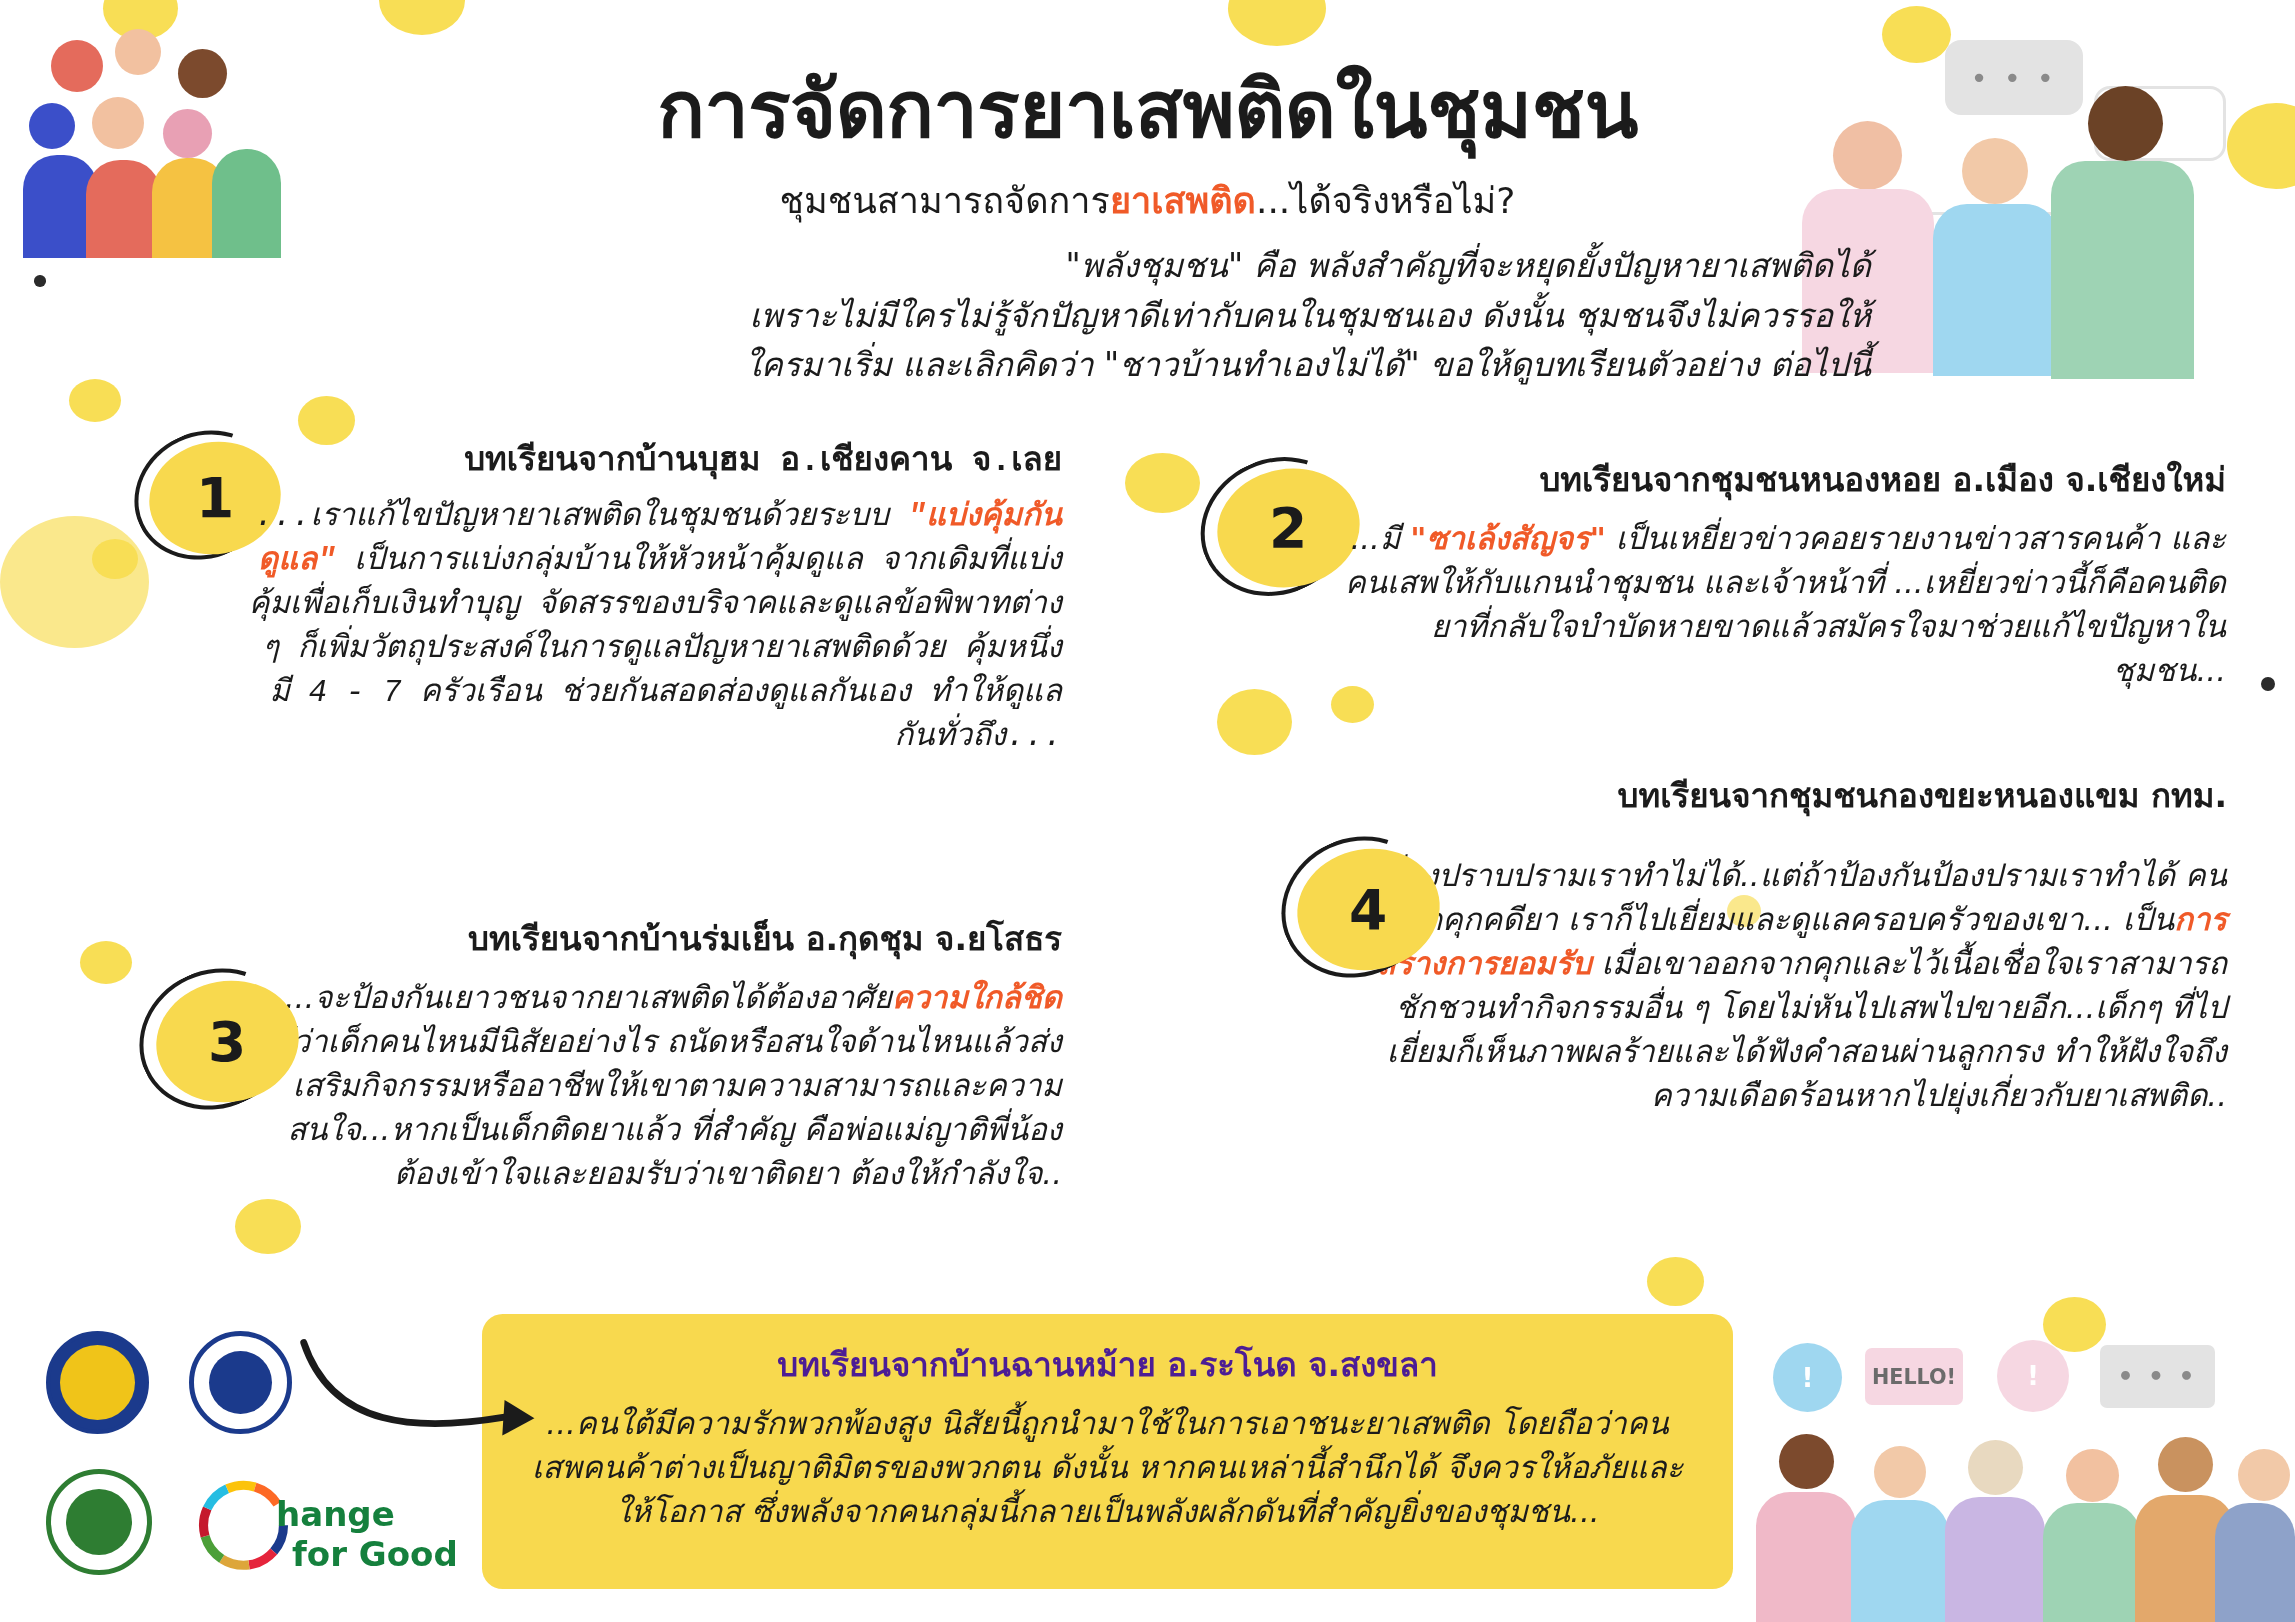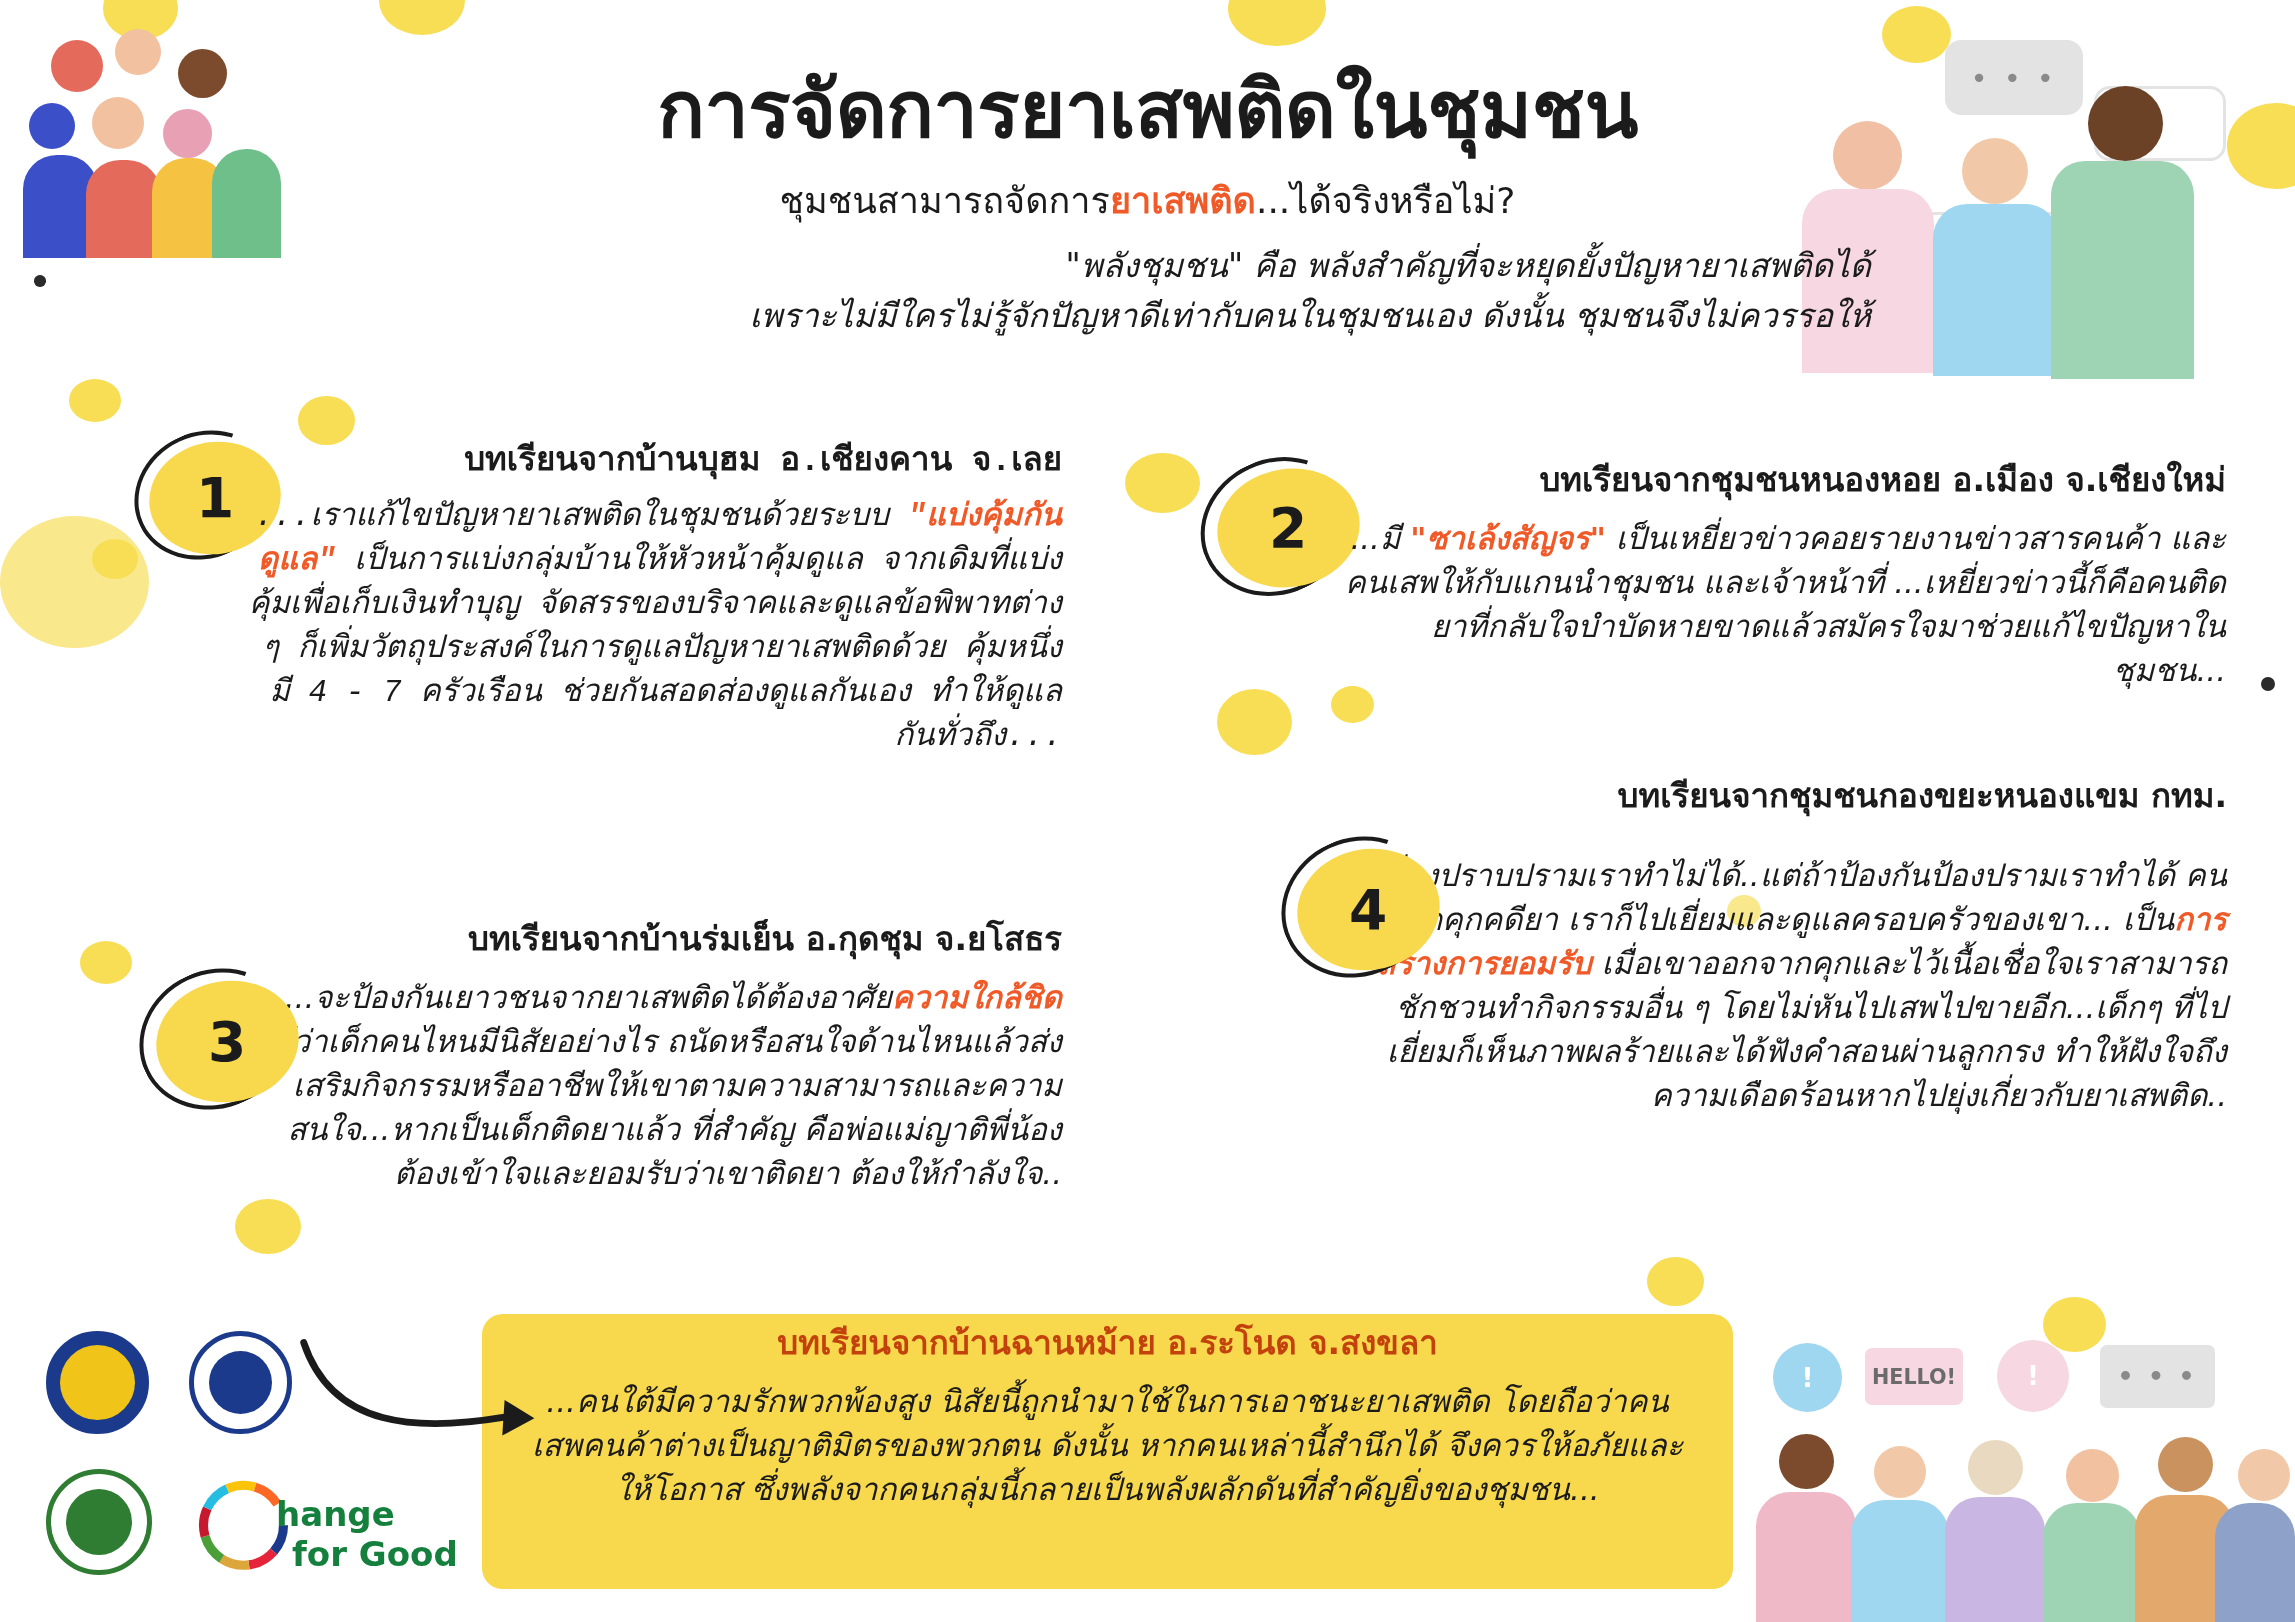--- a/index.html
+++ b/index.html
@@ -172,20 +172,21 @@
 
   <div class="title">การจัดการยาเสพติดในชุมชน</div>
 
   <div class="subtitle">
     <span>ชุมชนสามารถจัดการ</span><span class="hl">ยาเสพติด</span><span>...ได้จริงหรือไม่?</span>
   </div>
 
   <div class="intro">
     <div>"พลังชุมชน" คือ พลังสำคัญที่จะหยุดยั้งปัญหายาเสพติดได้</div>
     <div>เพราะไม่มีใครไม่รู้จักปัญหาดีเท่ากับคนในชุมชนเอง ดังนั้น ชุมชนจึงไม่ควรรอให้</div>
+    <div>ใครมาเริ่ม และเลิกคิดว่า "ชาวบ้านทำเองไม่ได้" ขอให้ดูบทเรียนตัวอย่าง ต่อไปนี้</div>
   </div>
 
   <div class="badge-ring" style="left:133px;top:432px;width:143px;height:126px;transform:rotate(-25deg);"></div>
   <div class="badge b1" style="left:149px;top:442px;width:132px;height:112px;">
     <span class="num">1</span>
   </div>
 
   <div class="lesson" style="left:247px;top:432px;width:815px;font-family:Liberation Mono, monospace;">
     <h2>บทเรียนจากบ้านบุฮม อ.เชียงคาน จ.เลย</h2>
     <p>
@@ -225,21 +226,21 @@
     </p>
   </div>
 
   <div class="badge-ring" style="left:138px;top:970px;width:155px;height:138px;transform:rotate(-25deg);"></div>
   <div class="badge b1" style="left:156px;top:981px;width:143px;height:121px;">
     <span class="num">3</span>
   </div>
 
   <div class="callout"></div>
   <div style="position:absolute;left:482px;top:1314px;width:1251px;">
-    <h2 style="font-size:33px;font-weight:bold;text-align:center;color:#c2410c;padding-top:2px;">บทเรียนจากบ้านฉานหม้าย อ.ระโนด จ.สงขลา</h2>
+    <h2 style="font-size:33px;font-weight:bold;text-align:center;color:#4c1d95;padding-top:24px;">บทเรียนจากบ้านฉานหม้าย อ.ระโนด จ.สงขลา</h2>
     <p style="font-size:31px;line-height:1.42;text-align:center;color:#1b1b1b;font-style:italic;padding:10.3px 40px 0 40px;">
       <span>...คนใต้มีความรักพวกพ้องสูง นิสัยนี้ถูกนำมาใช้ในการเอาชนะยาเสพติด โดยถือว่าคนเสพคนค้าต่างเป็นญาติมิตรของพวกตน ดังนั้น หากคนเหล่านี้สำนึกได้ จึงควร</span><span class="hl">ให้อภัยและให้โอกาส</span><span> ซึ่งพลังจากคนกลุ่มนี้กลายเป็นพลังผลักดันที่สำคัญยิ่งของชุมชน...</span>
     </p>
   </div>
 
   <svg class="arrow-curve" style="left:298px;top:1331px;" width="241" height="115" viewBox="0 0 420 200">
     <path d="M10,20 C60,170 210,175 360,150" stroke="#1b1b1b" stroke-width="12" fill="none" stroke-linecap="round"></path>
     <polygon points="360,120 412,152 356,182" fill="#1b1b1b"></polygon>
   </svg>
 

